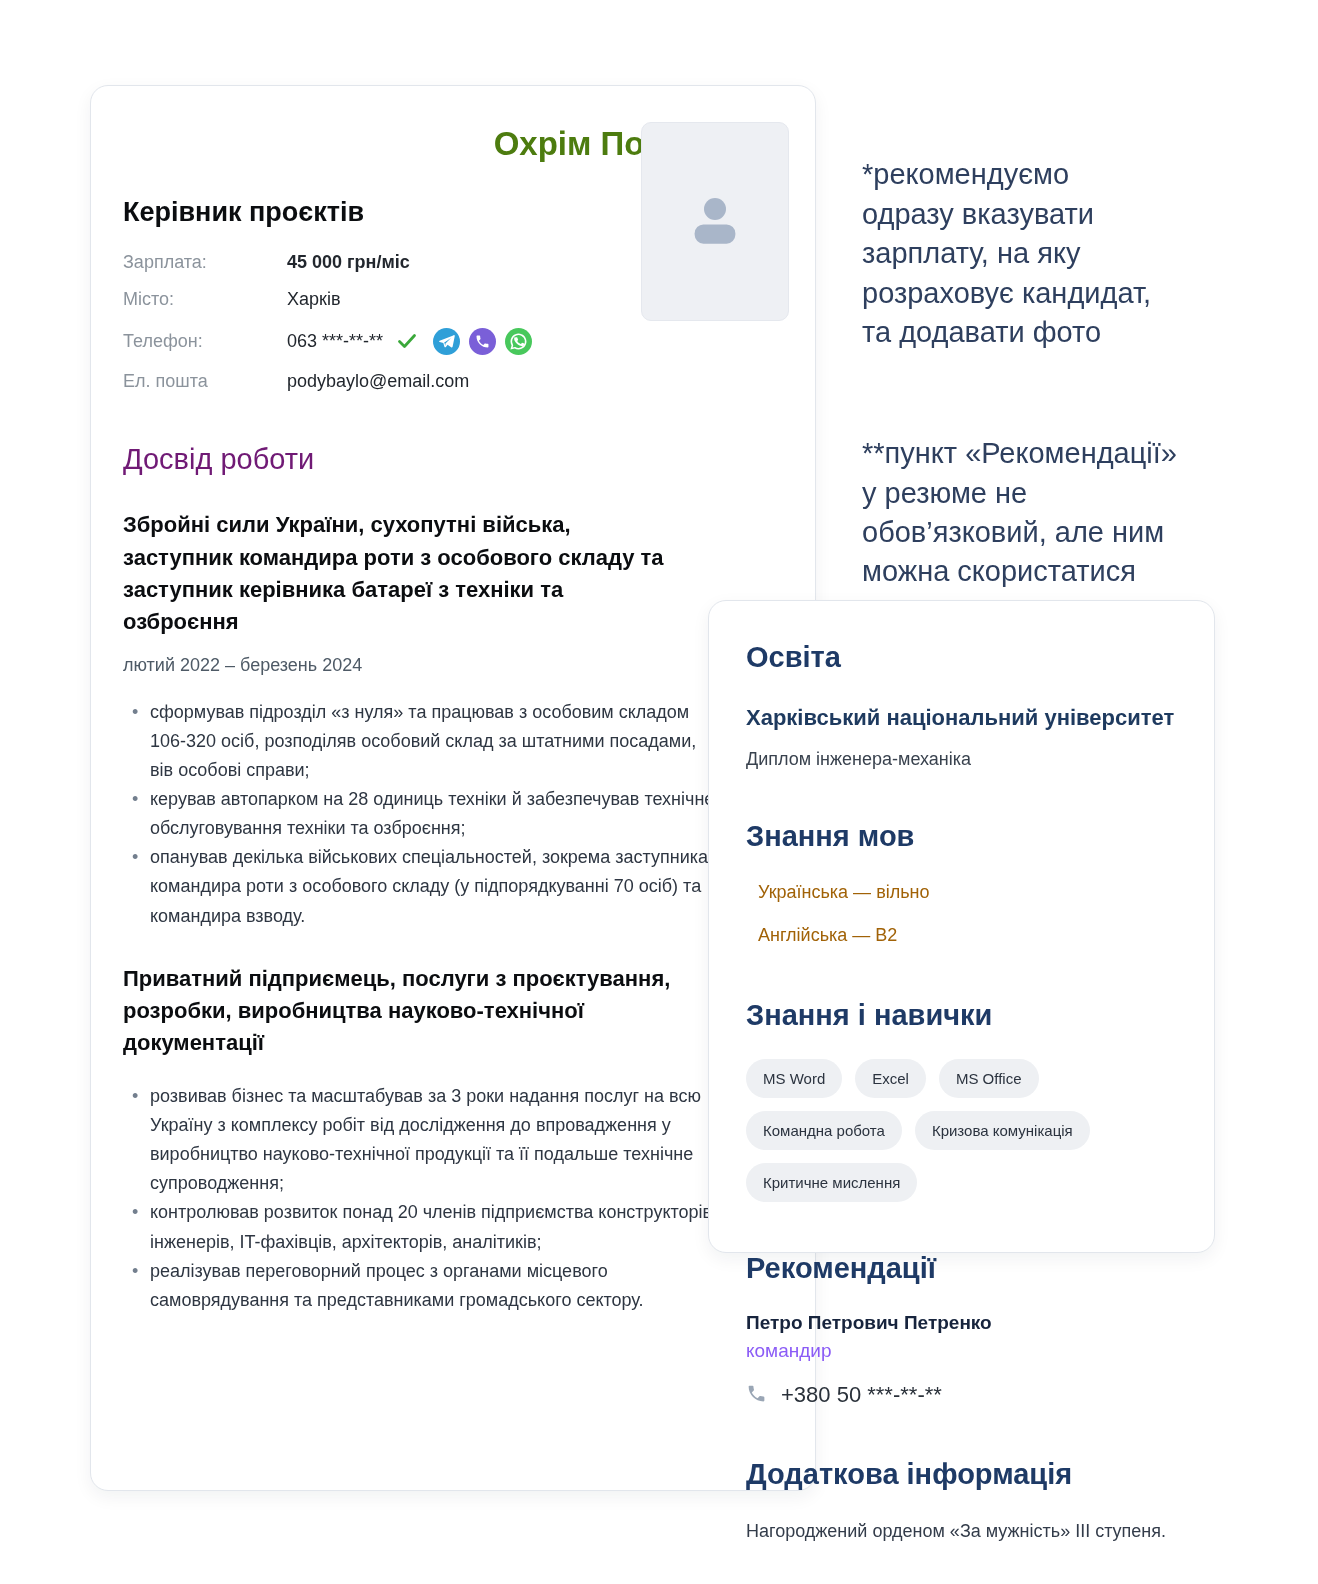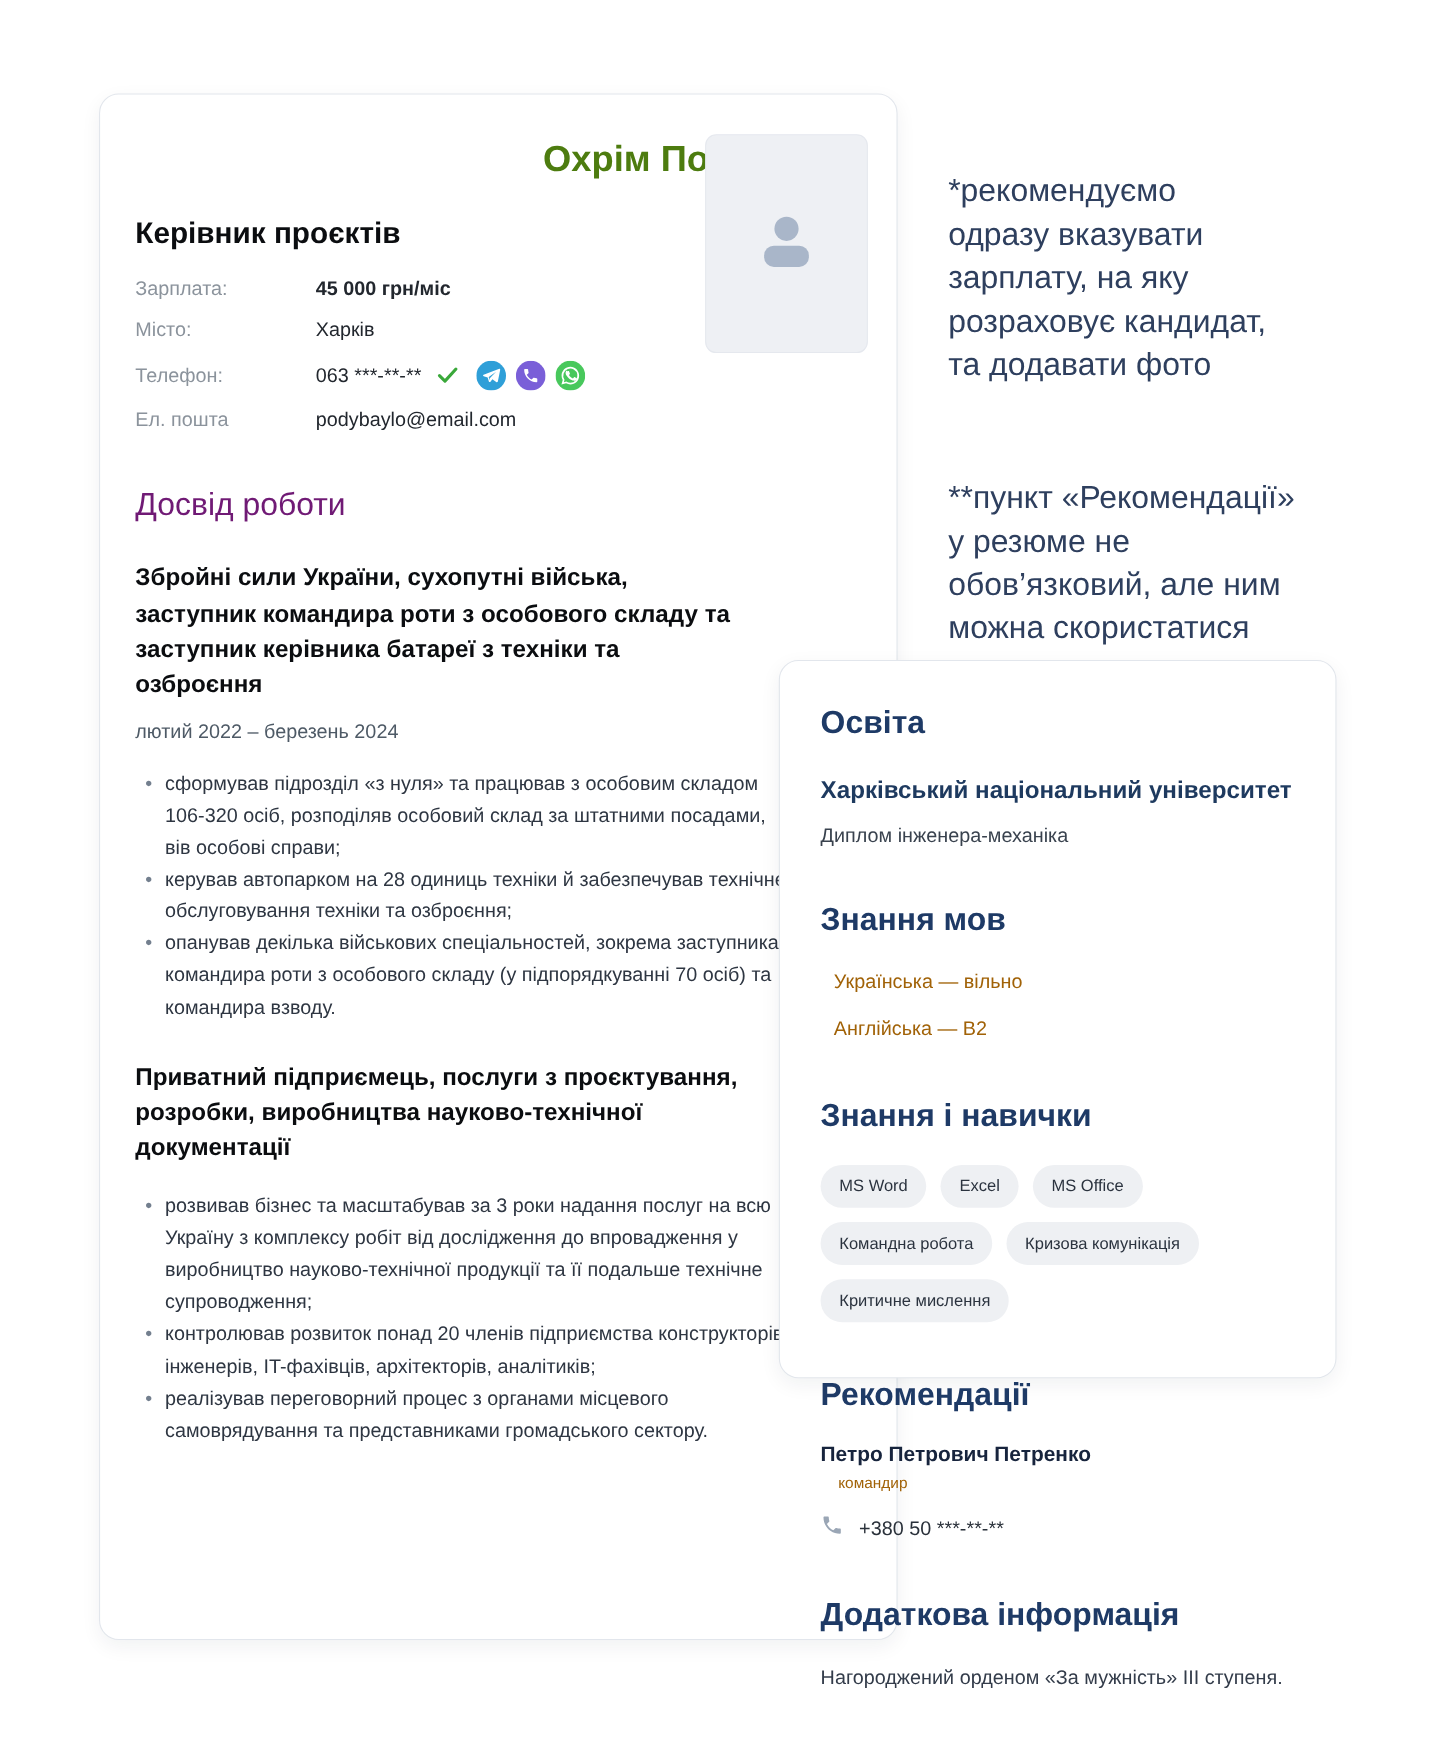--- a/index.html
+++ b/index.html
@@ -52,23 +52,23 @@
   .university{font-size:22px;font-weight:700;color:#1e3a5f;margin:28px 0 0 0;line-height:1.35;}
   .degree{font-size:18px;color:#39424e;margin:16px 0 0 0;}
   .lang-line{font-size:18px;color:#a16207;margin-top:14px;line-height:1.4;margin-left:12px;}
   .lang-line.first{margin-top:26px;}
   .pills{display:flex;flex-wrap:wrap;gap:13px;margin-top:26px;max-width:442px;}
   .pill{
     background:#eef0f3;color:#2b333f;font-size:15px;line-height:1;
     padding:12px 17px;border-radius:20px;white-space:nowrap;
   }
   .rec-name{font-size:19px;font-weight:700;color:#17243d;margin:26px 0 0 0;}
-  .rec-role{font-size:14px;color:#a16207;margin:6px 0 0 16px;}
+  .rec-role{font-size:19px;color:#8b5cf6;margin:6px 0 0 0;}
   .rec-phone-row{display:flex;align-items:center;gap:14px;margin-top:20px;}
-  .rec-phone{font-size:18px;color:#2a313a;}
+  .rec-phone{font-size:22px;color:#2a313a;}
   .additional-text{font-size:18px;color:#333c4a;margin:26px 0 0 0;line-height:1.5;}
 
   
   .annotation{
     position:absolute;left:862px;top:116px;width:370px;
     font-size:29px;line-height:1.36;color:#2e3f5e;white-space:pre-line;
   }
   .annotation p{margin:0;white-space:pre-line;}
   .annotation p + p{margin-top:42px;}
 </style>

